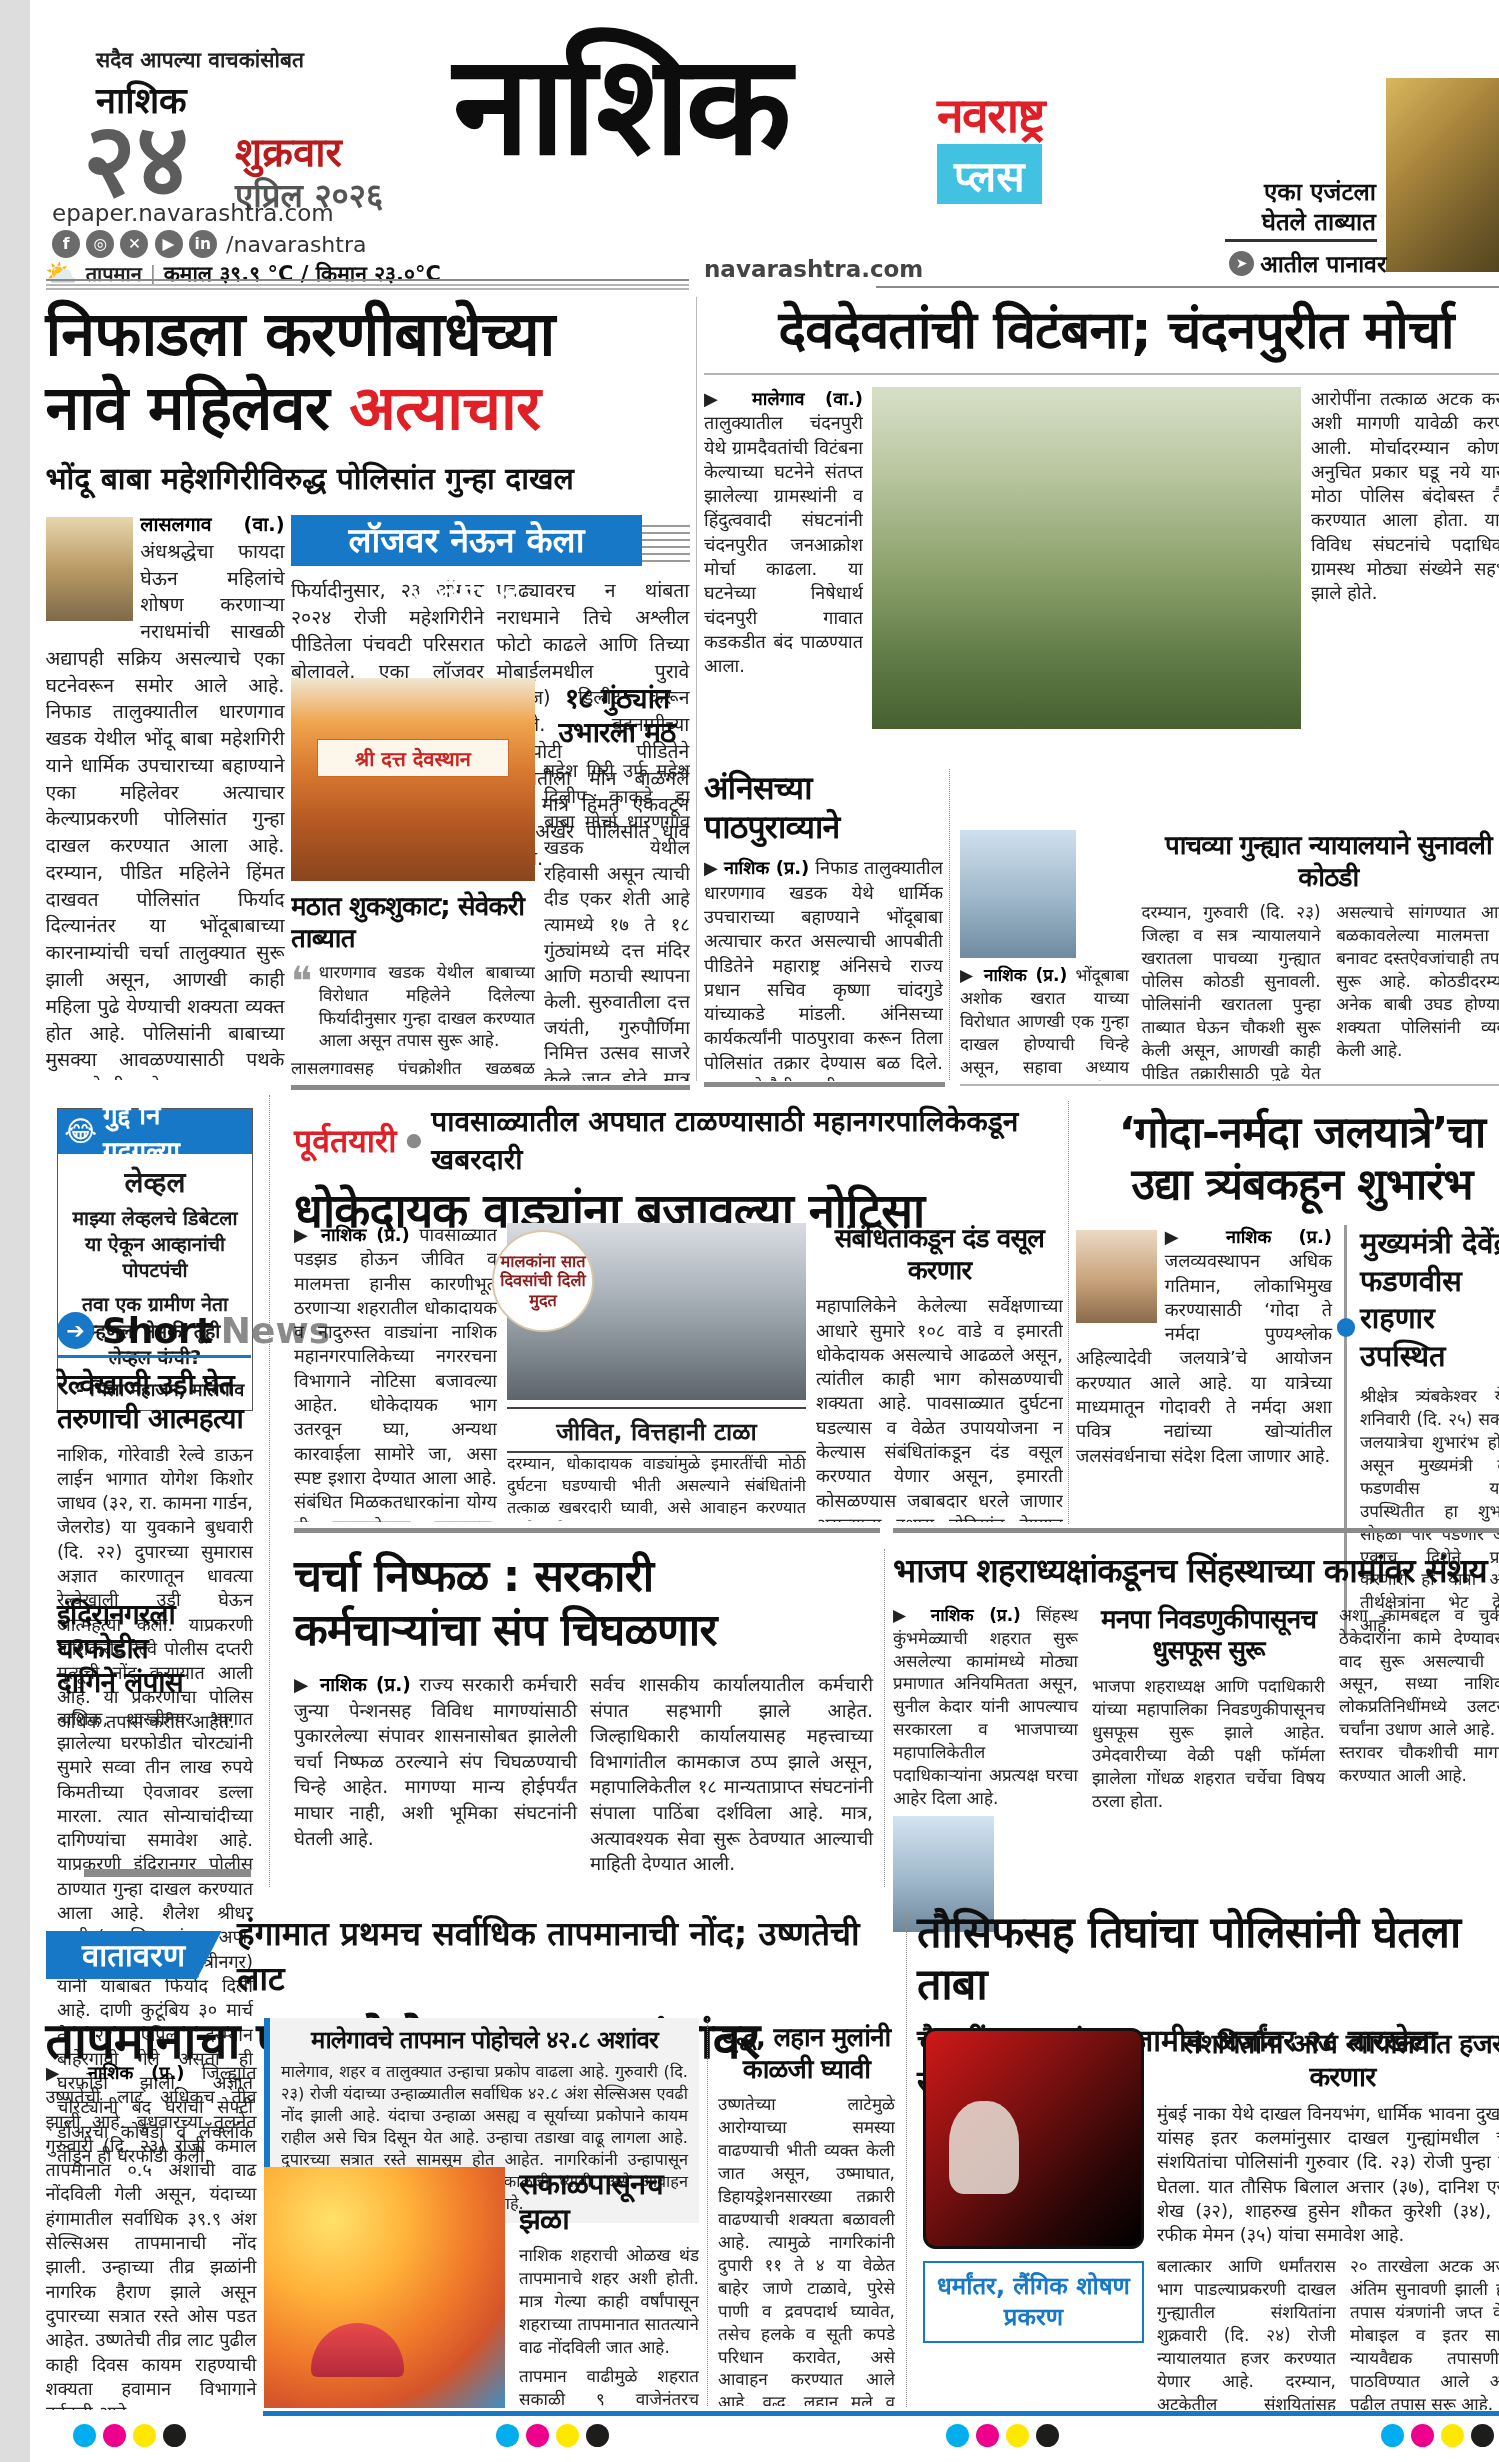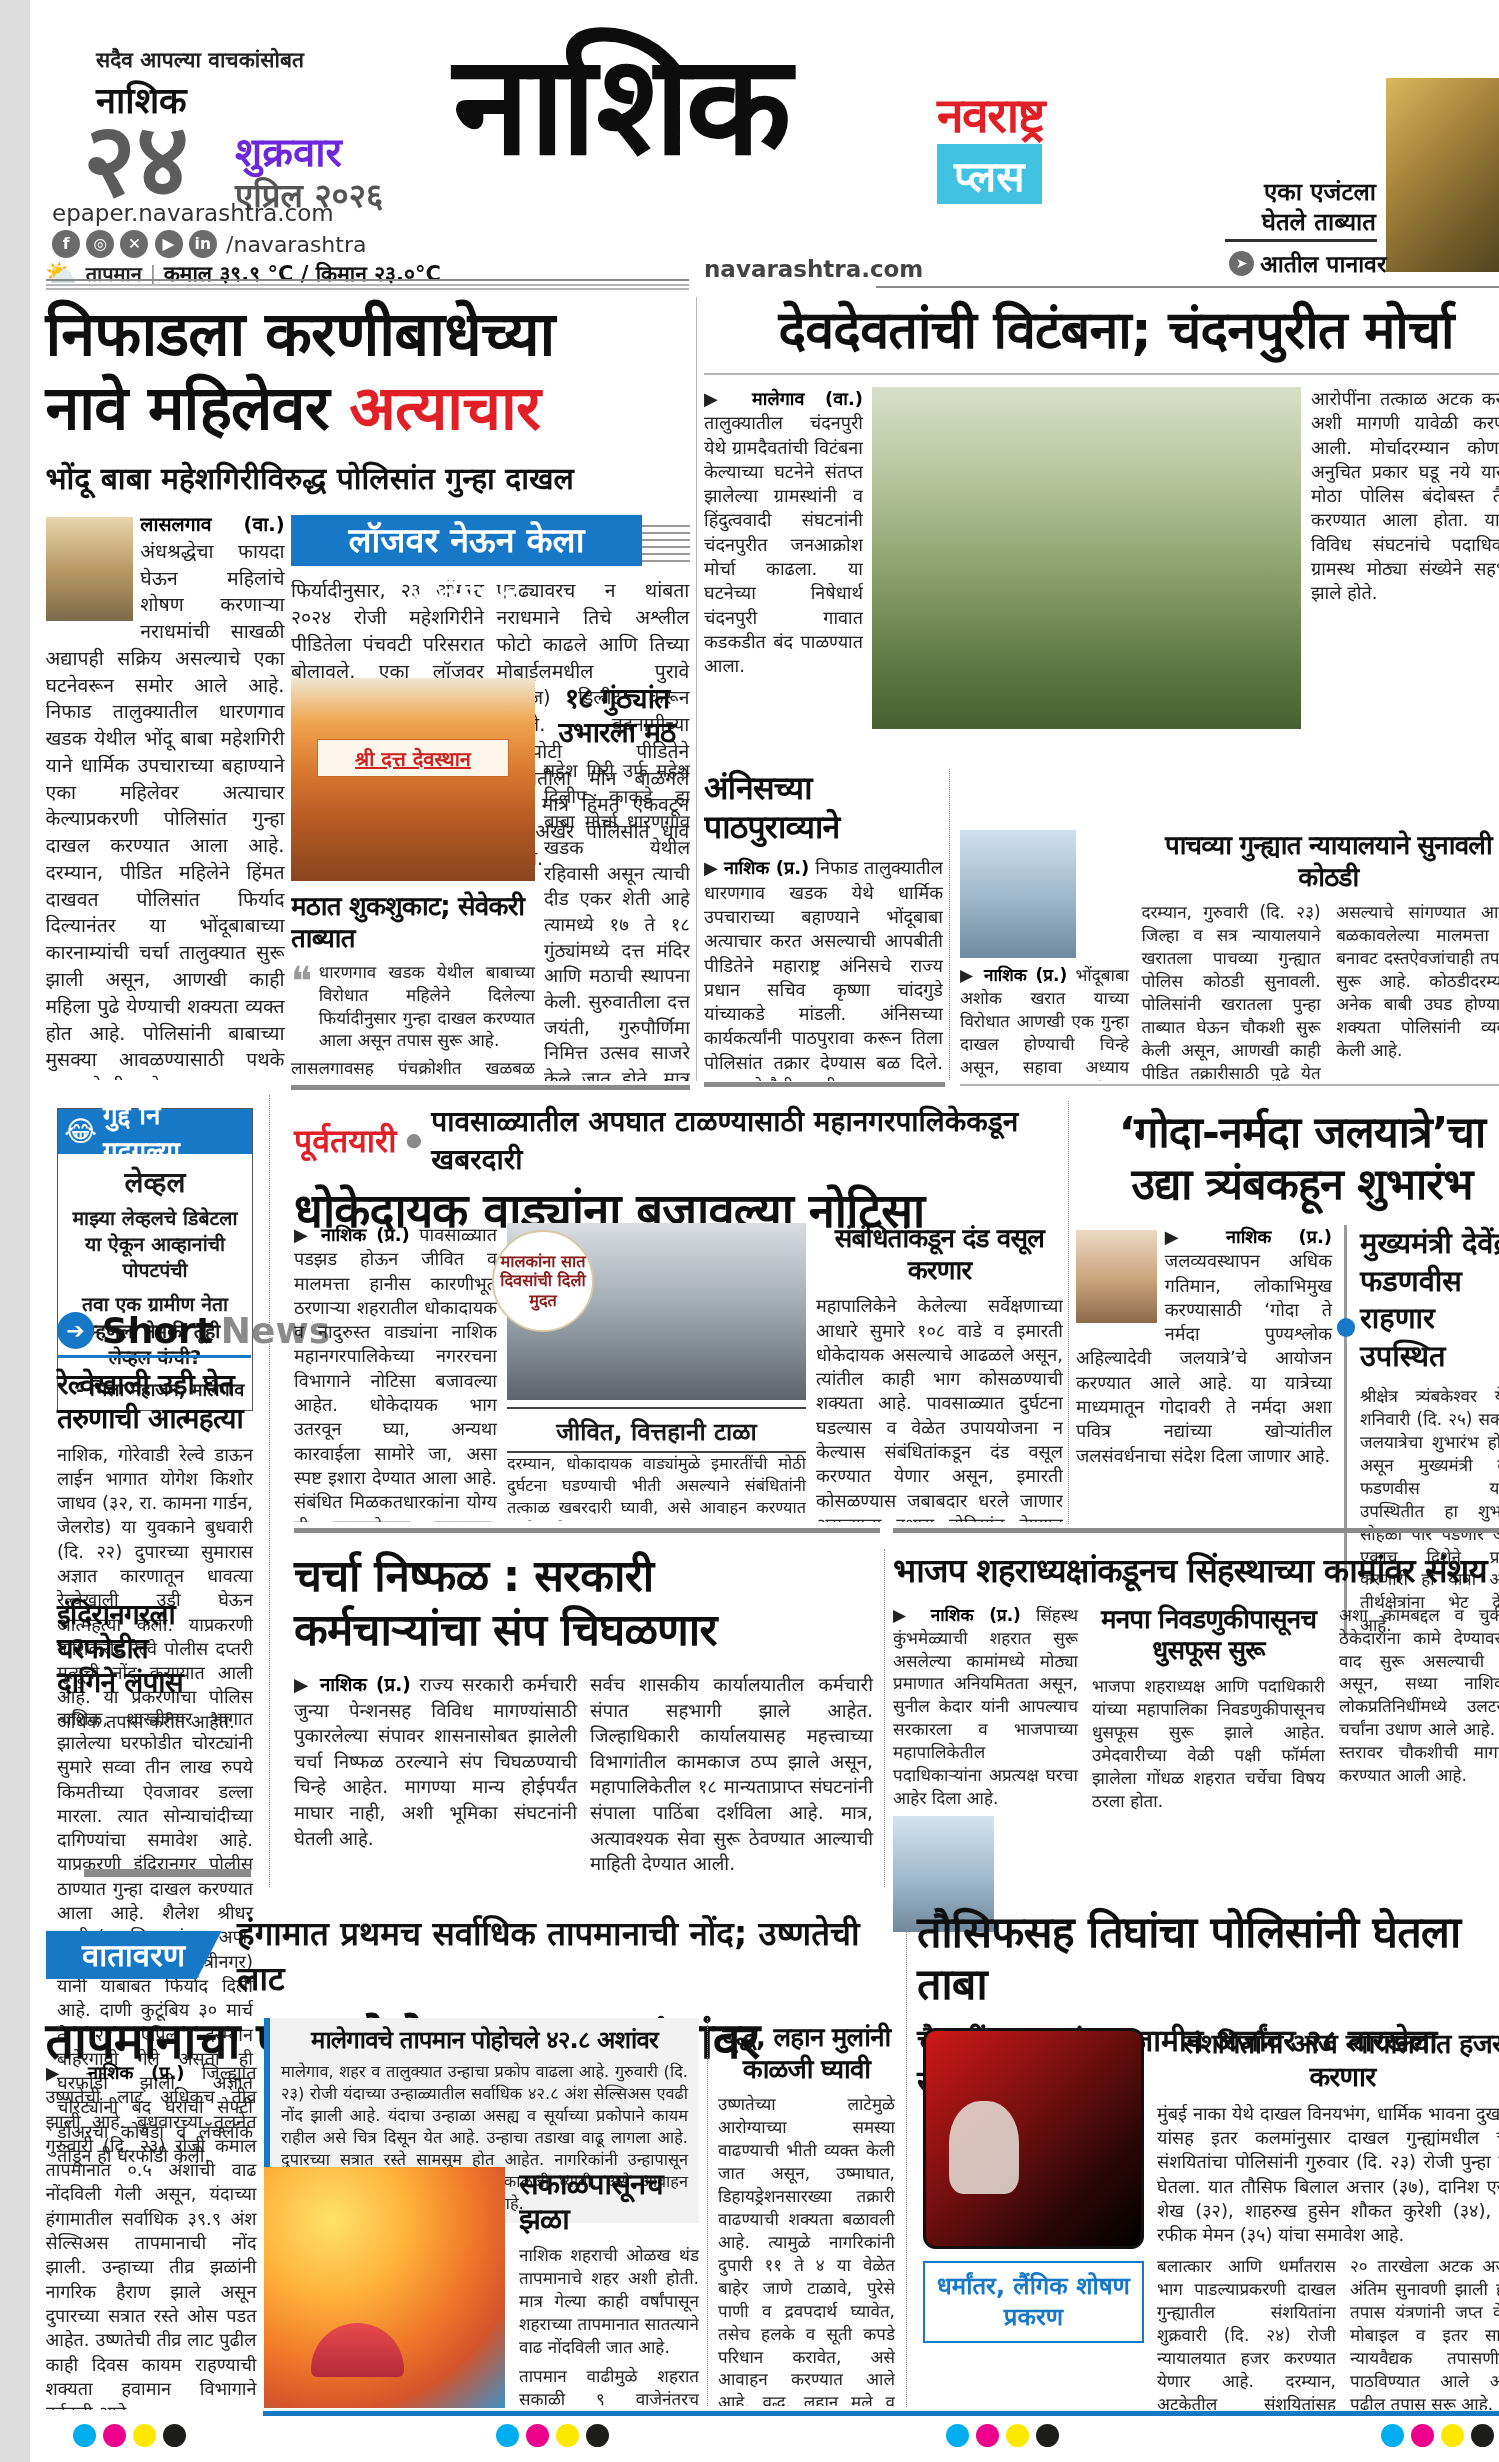--- a/index.html
+++ b/index.html
@@ -26,21 +26,21 @@
   .c1{background:#00aeef}.c2{background:#ec008c}.c3{background:#ffe800}.c4{background:#1d1d1b}
 </style>
 </head>
 <body>
 
 <div id="page">
 
   <div class="abs" style="left:66px;top:45px;font-size:21px;font-weight:800;color:#222;">सदैव आपल्या वाचकांसोबत</div>
   <div class="abs" style="left:66px;top:75px;font-size:36px;font-weight:900;color:#111;">नाशिक</div>
   <div class="abs" style="left:53px;top:109px;font-size:102px;font-weight:900;color:#5c5c5c;line-height:1;">२४</div>
-  <div class="abs" style="left:205px;top:123px;font-size:40px;font-weight:900;color:#6d28d9;">शुक्रवार</div>
+  <div class="abs" style="left:205px;top:123px;font-size:40px;font-weight:900;color:#b91c1c;">शुक्रवार</div>
   <div class="abs" style="left:205px;top:172px;font-size:33px;font-weight:800;color:#555;">एप्रिल २०२६</div>
   <div class="abs" style="left:22px;top:200px;font-size:23px;color:#333;">epaper.navarashtra.com</div>
   <div class="abs" style="left:22px;top:230px;display:flex;align-items:center;">
     <span class="circle soc">f</span>
     <span class="circle soc">◎</span>
     <span class="circle soc">✕</span>
     <span class="circle soc">▶</span>
     <span class="circle soc">in</span>
     <span style="font-size:22px;color:#333;margin-left:3.1px;">/navarashtra</span>
   </div>
@@ -92,21 +92,21 @@
       <div class="bluebar ctr" style="position:absolute;left:0;top:0;width:351px;height:51px;font-size:34px;font-weight:900;line-height:51px;">लॉजवर नेऊन केला अत्याचार</div>
     </div>
     <div style="display:flex;gap:12.4px;margin-top:9.3px;">
       <p class="body-txt" style="margin:0;width:193px;">फिर्यादीनुसार, २३ ऑगस्ट २०२४ रोजी महेशगिरीने पीडितेला पंचवटी परिसरात बोलावले. एका लॉजवर नेल्यानंतर, माझ्याकडे दैवी शक्ती आहे, तू ऐकले नाहीस तर अनर्थ होईल, अशी भीती घालून त्याने तिच्यावर जबरदस्तीने बलात्कार केला.</p>
       <p class="body-txt" style="margin:0;width:193px;">एवढ्यावरच न थांबता नराधमाने तिचे अश्लील फोटो काढले आणि तिच्या मोबाईलमधील पुरावे (मेसेज) डिलीट करून टाकले. बदनामीच्या भीतीपोटी पीडितेने सुरुवातीला मौन बाळगले होते, मात्र हिंमत एकवटून तिने अखेर पोलिसांत धाव घेतली.</p>
     </div>
   </div>
 
   <div class="abs photo" style="left:261px;top:678px;width:244px;height:203px;
        background:linear-gradient(180deg,#efe6d2 0%,#f0a44e 22%,#d97a30 45%,#b65a24 70%,#8a451e 100%);">
-    <div style="margin:61px auto 0;width:78%;background:#fdf6ea;border:1.6px solid #c96a2a;color:#c22;text-align:center;font-size:20px;font-weight:900;padding:4.7px 0;text-decoration:underline;">श्री दत्त देवस्थान</div>
+    <div style="margin:61px auto 0;width:78%;background:#fdf6ea;border:1.6px solid #c96a2a;color:#c22;text-align:center;font-size:20px;font-weight:900;padding:4.7px 0;">श्री दत्त देवस्थान</div>
   </div>
 
   <div class="abs" style="left:514px;top:682px;width:146px;height:399px;overflow:hidden;">
     <div class="hl ctr" style="font-size:28px;">१८ गुंठ्यांत उभारला मठ</div>
     <p class="body-txt" style="margin:7.8px 0 0;font-size:18.6px;">महेश गिरी उर्फ महेश दिलीप काकडे हा बाबा मोर्चा धारणगाव खडक येथील रहिवासी असून त्याची दीड एकर शेती आहे त्यामध्ये १७ ते १८ गुंठ्यांमध्ये दत्त मंदिर आणि मठाची स्थापना केली. सुरुवातीला दत्त जयंती, गुरुपौर्णिमा निमित्त उत्सव साजरे केले जात होते. मात्र अलीकडे मोठ्या संख्येने भाविक येथे येऊ लागल्याने बाबाचे प्रस्थ वाढले होते.</p>
   </div>
 
   <div class="abs" style="left:261px;top:891px;width:244px;height:189px;overflow:hidden;">
     <div class="hl" style="font-size:26px;">मठात शुकशुकाट; सेवेकरी ताब्यात</div>
     <div style="display:flex;gap:6.2px;margin-top:6.2px;">

